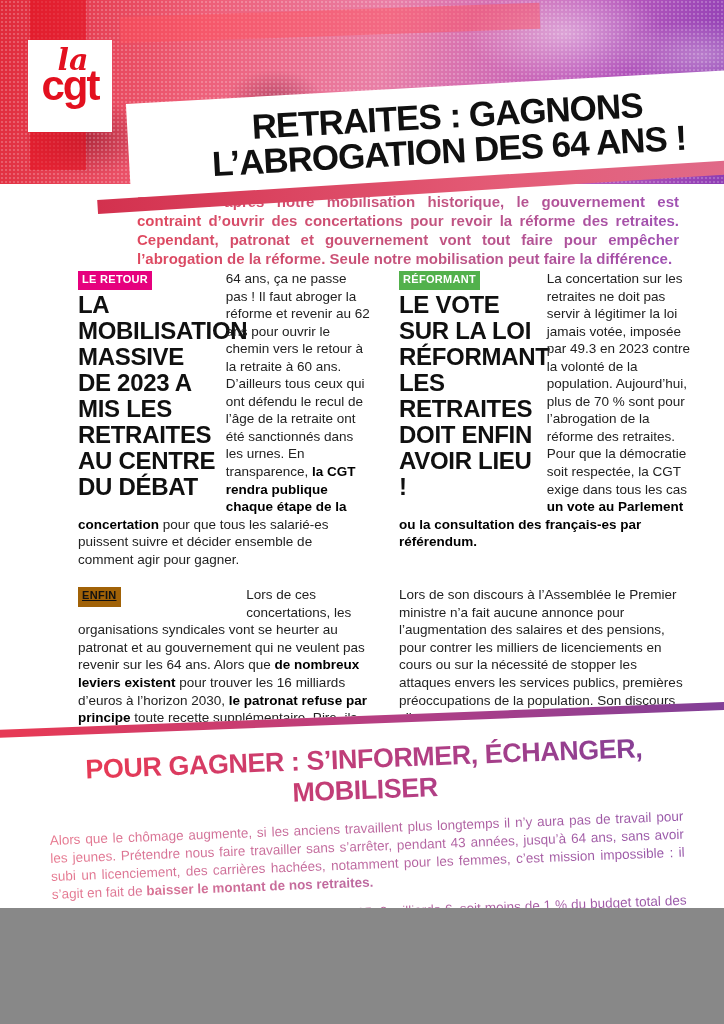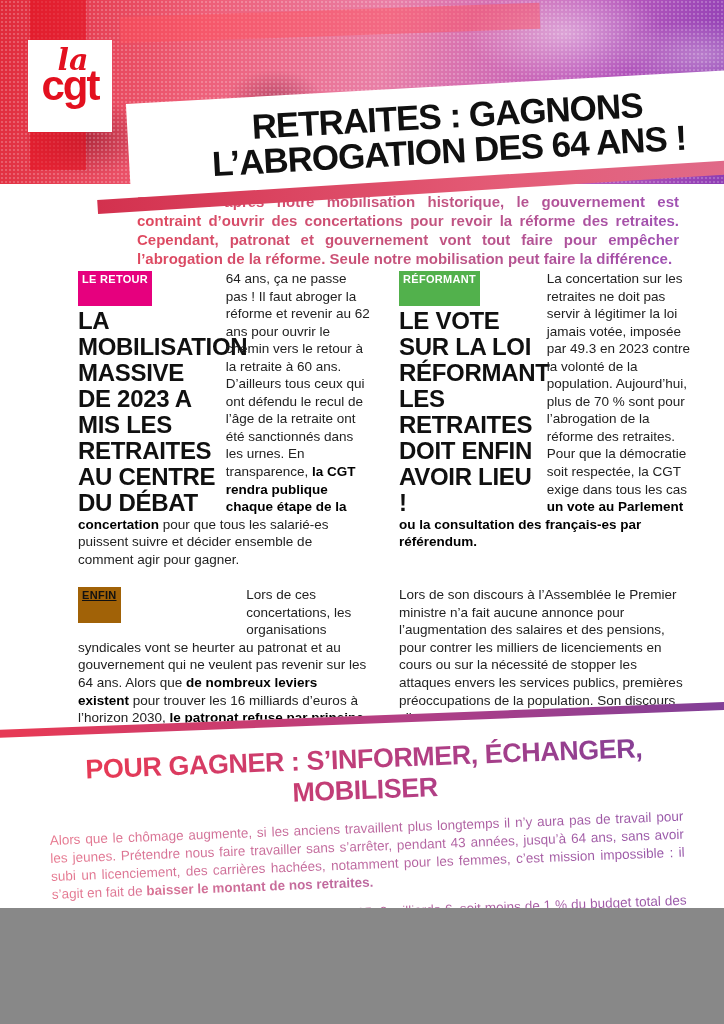--- a/index.html
+++ b/index.html
@@ -70,21 +70,21 @@
   .content {
     position:absolute; left:78px; top:270px; width:614px;
     display:grid; grid-template-columns:293px 293px; column-gap:28px; row-gap:18px;
   }
   .article { font-size:13.5px; line-height:1.3; color:#222; }
   .head-block { float:left; width:47%; margin-right:10px; }
   .article.wide-head .head-block { width:54%; }
   .article.mid-head .head-block { width:50%; }
   .tag {
     display:inline-block; font-size:11px; font-weight:bold; letter-spacing:0.3px;
-    padding:1px 4px 20px; margin-bottom:2px; color:#fff;
+    padding:1px 4px 4px; margin-bottom:2px; color:#fff;
   }
   .tag.t-magenta { background:#e6007e; }
   .tag.t-green   { background:#52b14c; }
   .tag.t-yellow  { background:#a16207; color:#111;text-decoration:underline; }
   .tag.t-cyan    { background:#2aa8dc; }
   .headline {
     font-size:24px; font-weight:bold; line-height:1.08; letter-spacing:-0.3px;
     color:#101010;
   }
   .art-body { text-align:left; hyphens:auto; -webkit-hyphens:auto; }

